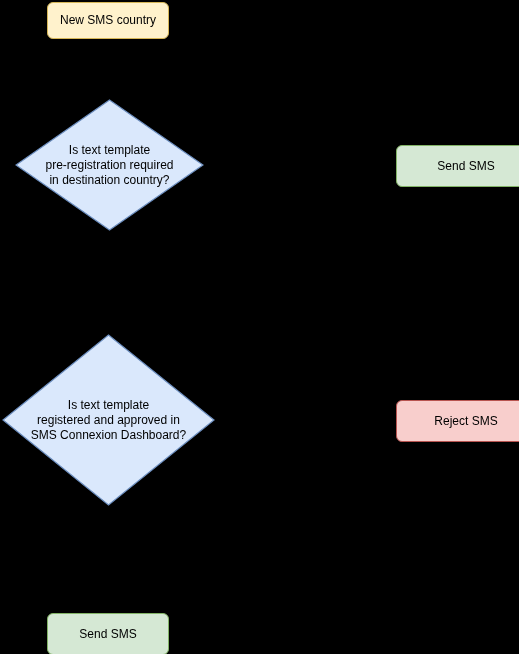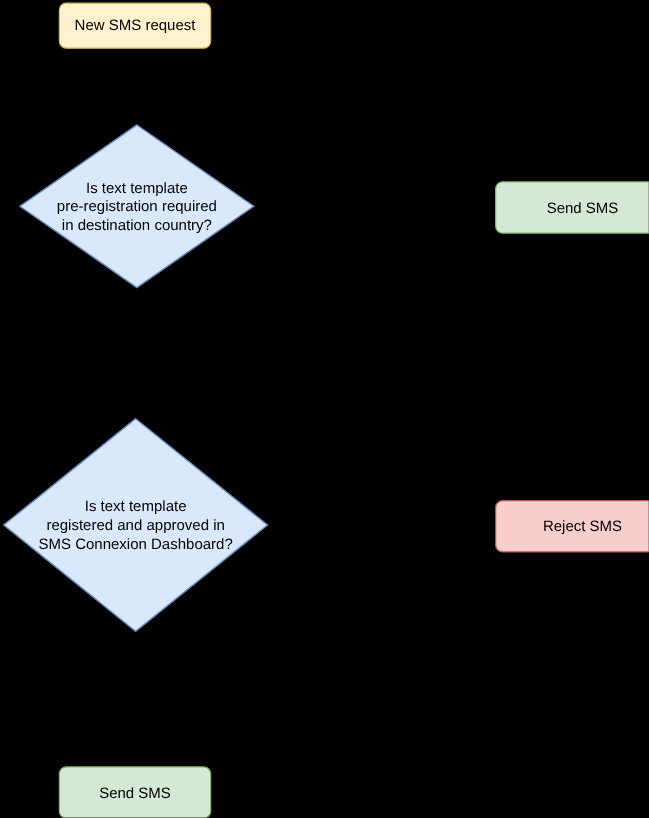--- a/index.html
+++ b/index.html
@@ -111,21 +111,21 @@
     <polygon points="108,334 104,325 112,325"></polygon>
 
     <path d="M215 420 L390 420"></path>
     <polygon points="396,420 387,416 387,424"></polygon>
 
     <path d="M108 506 L108 607"></path>
     <polygon points="108,613 104,604 112,604"></polygon>
   </svg>
 
   <div class="box start" style="left:47px; top:2px; width:122px; height:37px;">
-    <span class="node-label">New SMS request</span>
+    <span class="node-label">New SMS country</span>
   </div>
 
   <div class="decision" style="left:15px; top:99px; width:189px; height:132px;">
     <svg viewBox="0 0 189 132" width="189" height="132">
       <polygon points="94.5,1 188,66 94.5,131 1,66" fill="#dae8fc" stroke="#6c8ebf" stroke-width="1.2"></polygon>
     </svg>
     <div class="decision-text">
       <span class="node-label">Is text template
 pre-registration required
 in destination country?</span>

